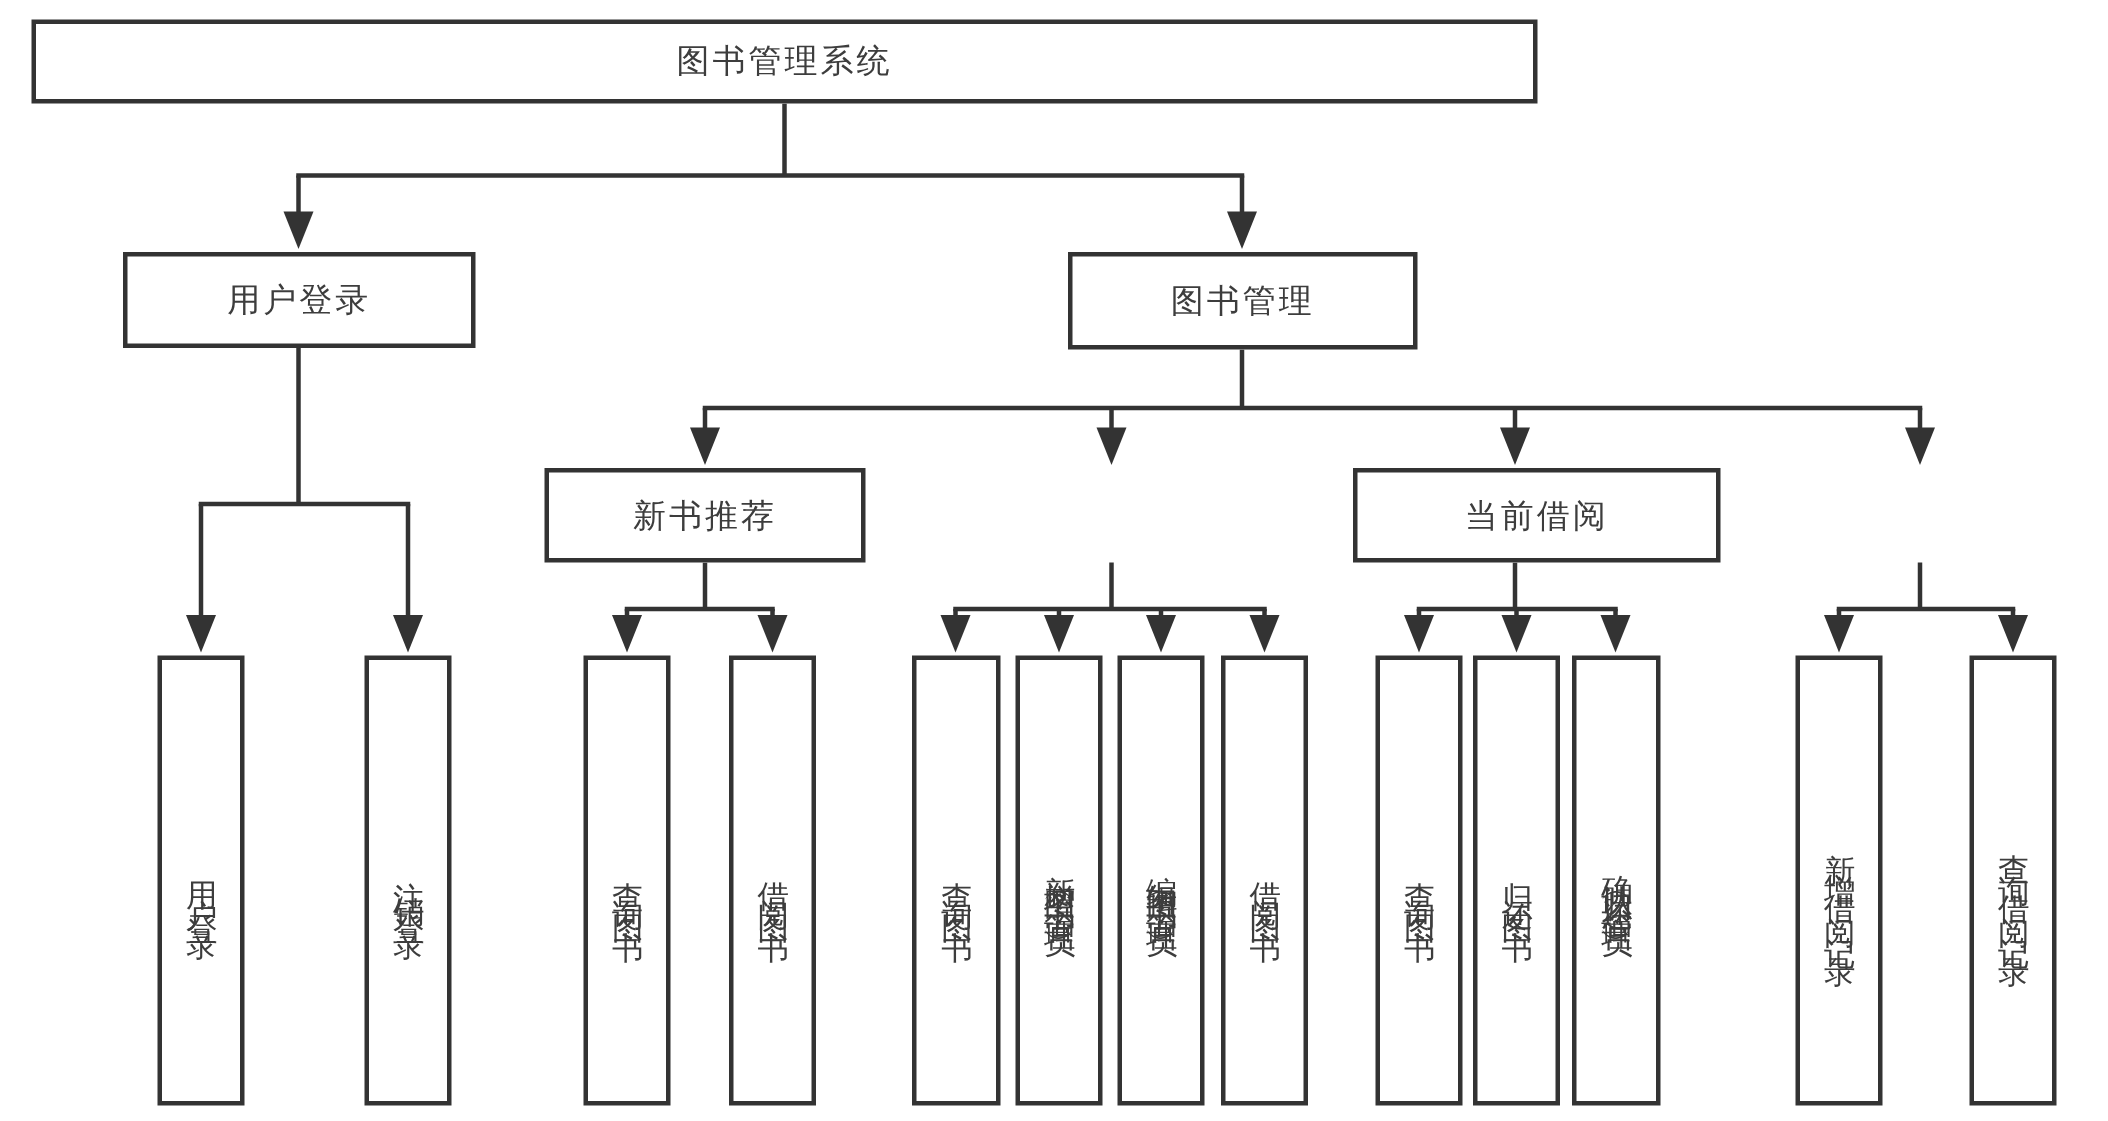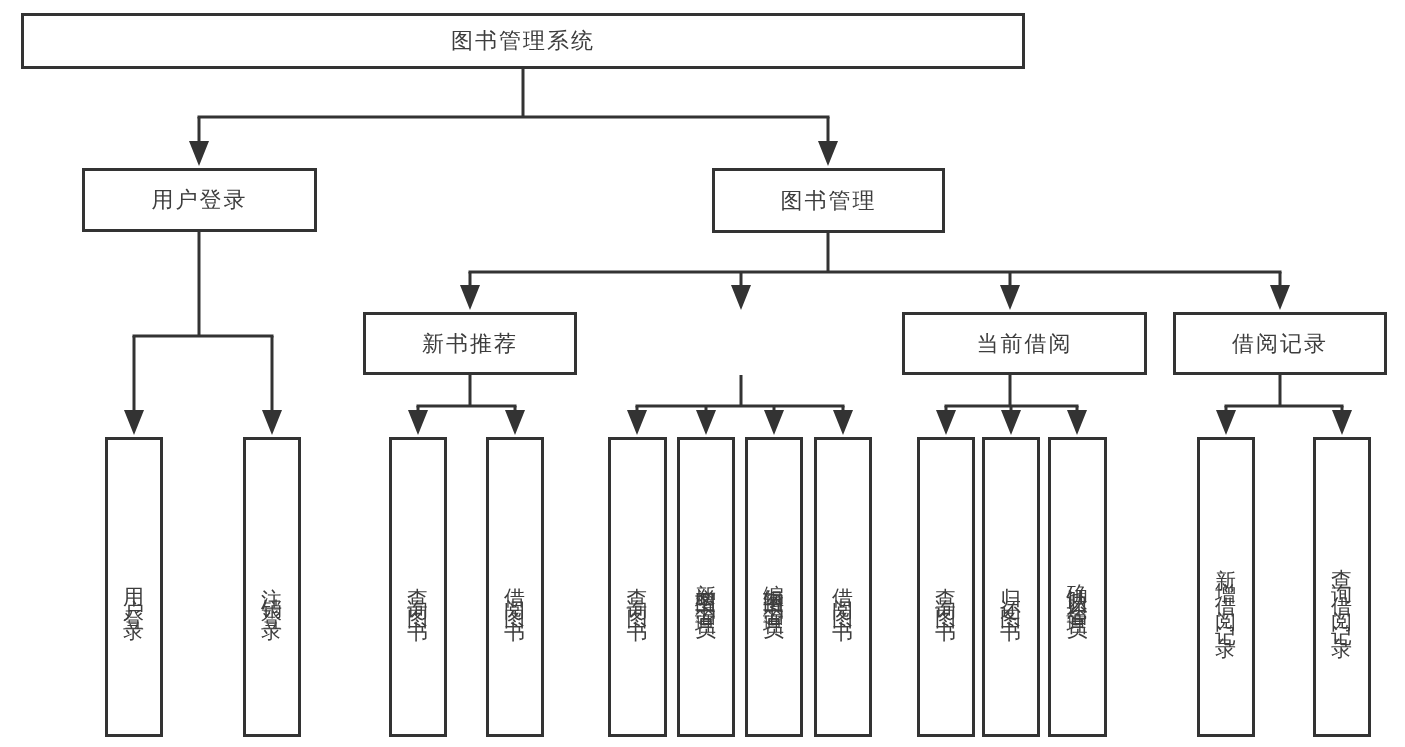--- a/index.html
+++ b/index.html
@@ -96,21 +96,20 @@
     </g>
   </svg>
 
   <div class="hbox" style="left:21px;top:13px;width:1004px;height:56px;">图书管理系统</div>
 
   <div class="hbox" style="left:82px;top:168px;width:235px;height:64px;">用户登录</div>
   <div class="hbox" style="left:712px;top:168px;width:233px;height:65px;">图书管理</div>
 
   <div class="hbox" style="left:363px;top:312px;width:214px;height:63px;">新书推荐</div>
   <div class="hbox" style="left:902px;top:312px;width:245px;height:63px;">当前借阅</div>
-  <div class="hbox" style="left:1173px;top:312px;width:214px;height:63px;">借阅记录</div>
 
   <div class="vbox v4" style="left:105px;top:437px;width:58px;height:300px;">用户登录</div>
   <div class="vbox v4" style="left:243px;top:437px;width:58px;height:300px;">注销登录</div>
 
   <div class="vbox v4" style="left:389px;top:437px;width:58px;height:300px;">查询图书</div>
   <div class="vbox v4" style="left:486px;top:437px;width:58px;height:300px;">借阅图书</div>
 
   <div class="vbox v4" style="left:608px;top:437px;width:59px;height:300px;">查询图书</div>
   <div class="vbox v9" style="left:677px;top:437px;width:58px;height:300px;">新增图书（管理员）</div>
   <div class="vbox v9" style="left:745px;top:437px;width:58px;height:300px;">编辑图书（管理员）</div>

